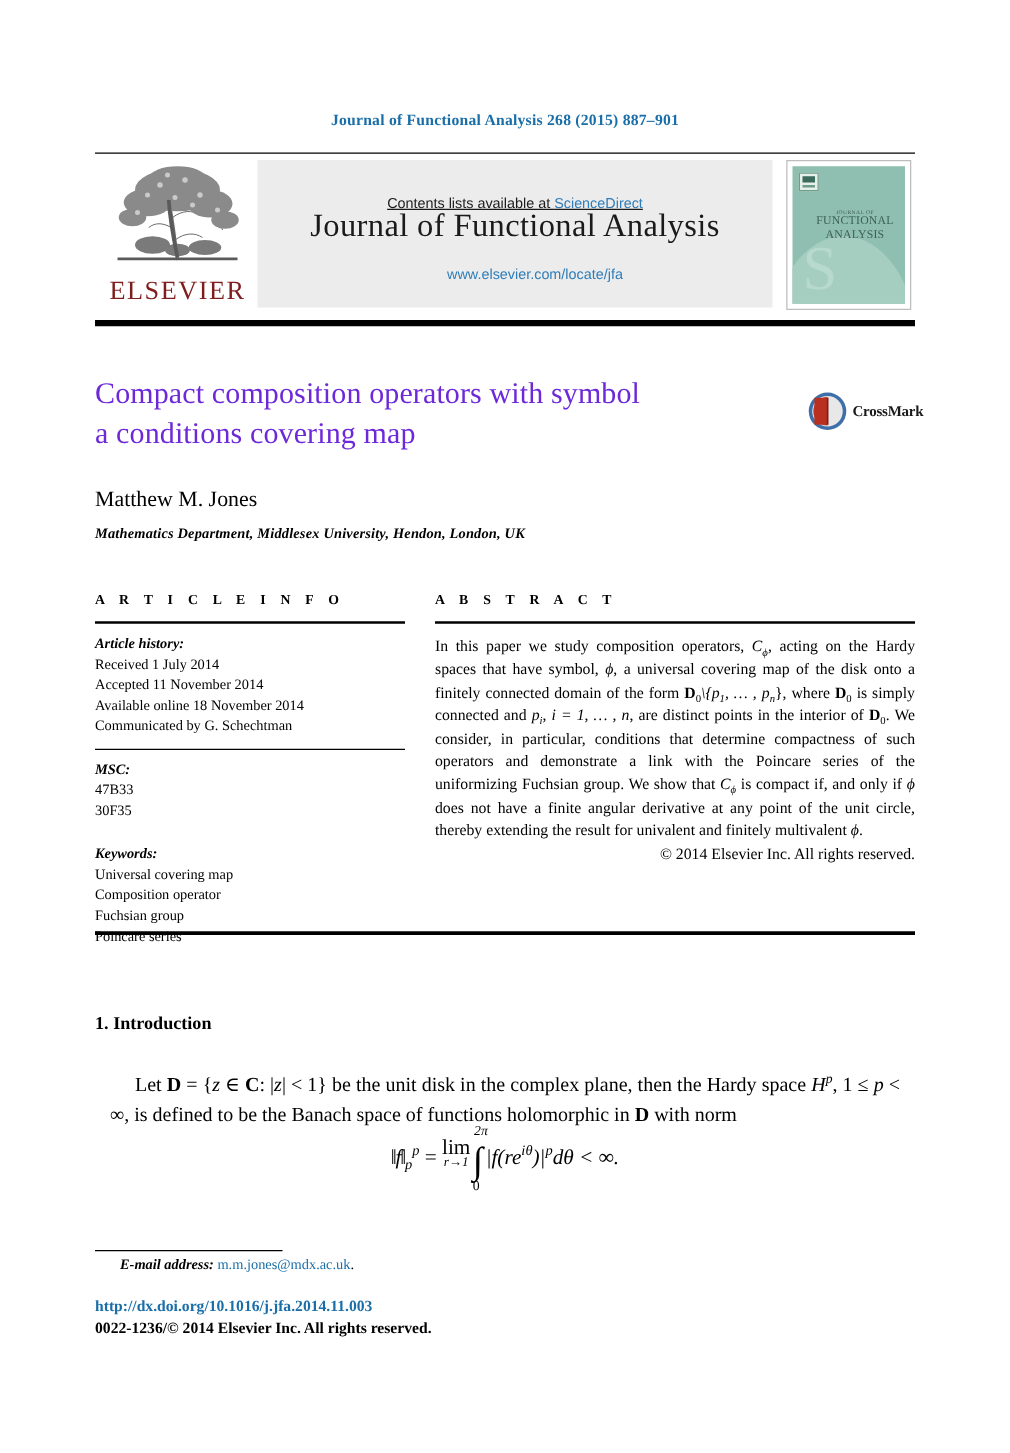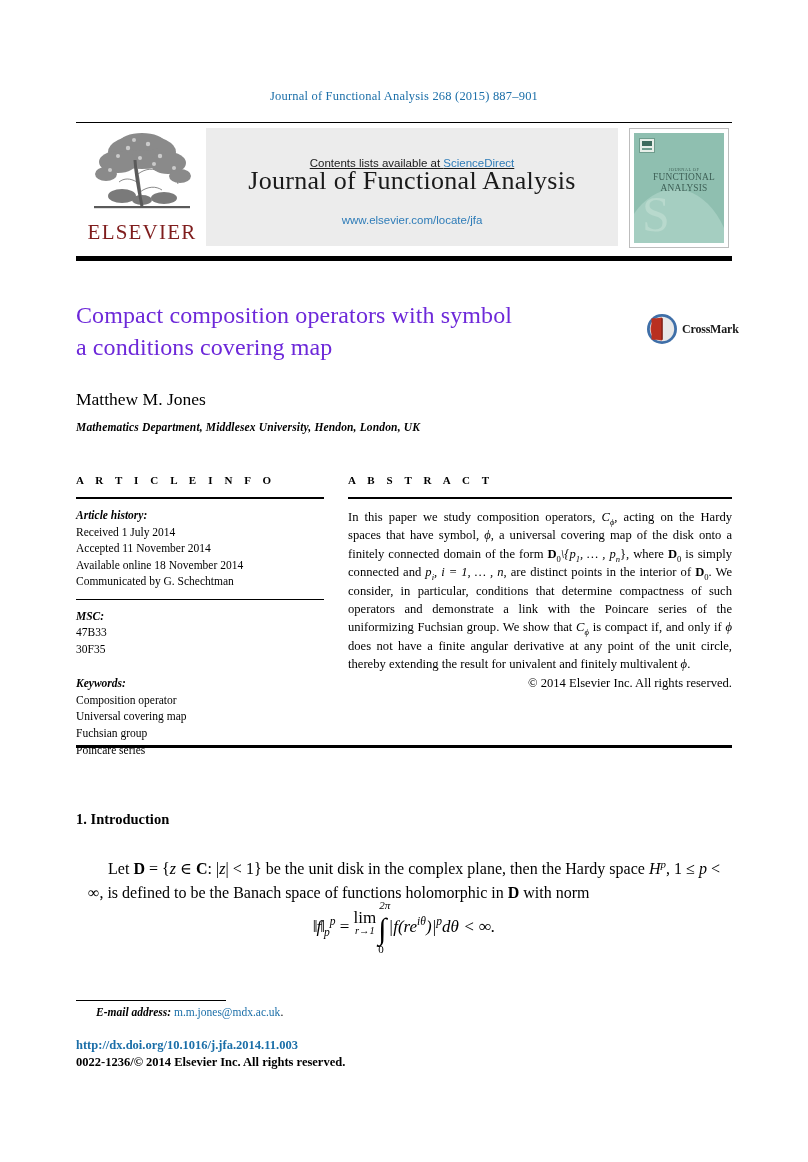--- a/index.html
+++ b/index.html
@@ -26,21 +26,21 @@
     left: 76px;
     top: 0;
     width: 656px;
   }
 
   
   .runninghead {
     text-align: center;
     color: #1a6ea8;
     font-family: "Liberation Serif", "DejaVu Serif", serif;
-    font-weight: normal;
+    font-weight: bold;
     font-size: 12.5px;
     letter-spacing: 0.2px;
     position: absolute;
     top: 89px;
     left: 0;
     width: 656px;
   }
 
   
   .masthead-rule-top {
@@ -120,20 +120,21 @@
   }
   .journal-url {
     position: absolute;
     top: 86px;
     left: 0;
     width: 412px;
     text-align: center;
     font-family: "Liberation Sans", "DejaVu Sans", sans-serif;
     font-size: 11.5px;
     color: #2e7cb8;
+    padding-left: 16px;
   }
   .cover-thumb {
     position: absolute;
     left: 553px;
     top: 0px;
     width: 100px;
     height: 120px;
     border: 1px solid #bdbdbd;
     background: #ffffff;
     box-sizing: border-box;
@@ -549,22 +550,22 @@
         </div>
         <div class="hr-thin2"></div>
         <div class="meta">
           <div class="lead">MSC:</div>
           <div>47B33</div>
           <div>30F35</div>
         </div>
         <div class="meta-gap"></div>
         <div class="meta">
           <div class="lead">Keywords:</div>
+          <div>Universal covering map</div>
           <div>Composition operator</div>
-          <div>Universal covering map</div>
           <div>Fuchsian group</div>
           <div>Poincare series</div>
         </div>
       </div>
 
       <div class="col-right">
         <div class="sectlabel">A B S T R A C T</div>
         <div class="hr-med"></div>
         <div class="abstract">
           <span>In this paper we study composition operators, </span><span class="mi">C</span><sub class="mi">ϕ</sub><span>, acting on the Hardy spaces that have symbol, </span><span class="mi">ϕ</span><span>, a universal covering map of the disk onto a finitely connected domain of the form </span><span class="bb">D</span><sub>0</sub><span class="mi">\{p</span><sub class="mi">1</sub><span class="mi">, … , p</span><sub class="mi">n</sub><span>}</span><span>, where </span><span class="bb">D</span><sub>0</sub><span> is simply connected and </span><span class="mi">p</span><sub class="mi">i</sub><span>, </span><span class="mi">i = 1, … , n</span><span>, are distinct points in the interior of </span><span class="bb">D</span><sub>0</sub><span>. We consider, in particular, conditions that determine compactness of such operators and demonstrate a link with the Poincare series of the uniformizing Fuchsian group. We show that </span><span class="mi">C</span><sub class="mi">ϕ</sub><span> is compact if, and only if </span><span class="mi">ϕ</span><span> does not have a finite angular derivative at any point of the unit circle, thereby extending the result for univalent and finitely multivalent </span><span class="mi">ϕ</span><span>.</span>

